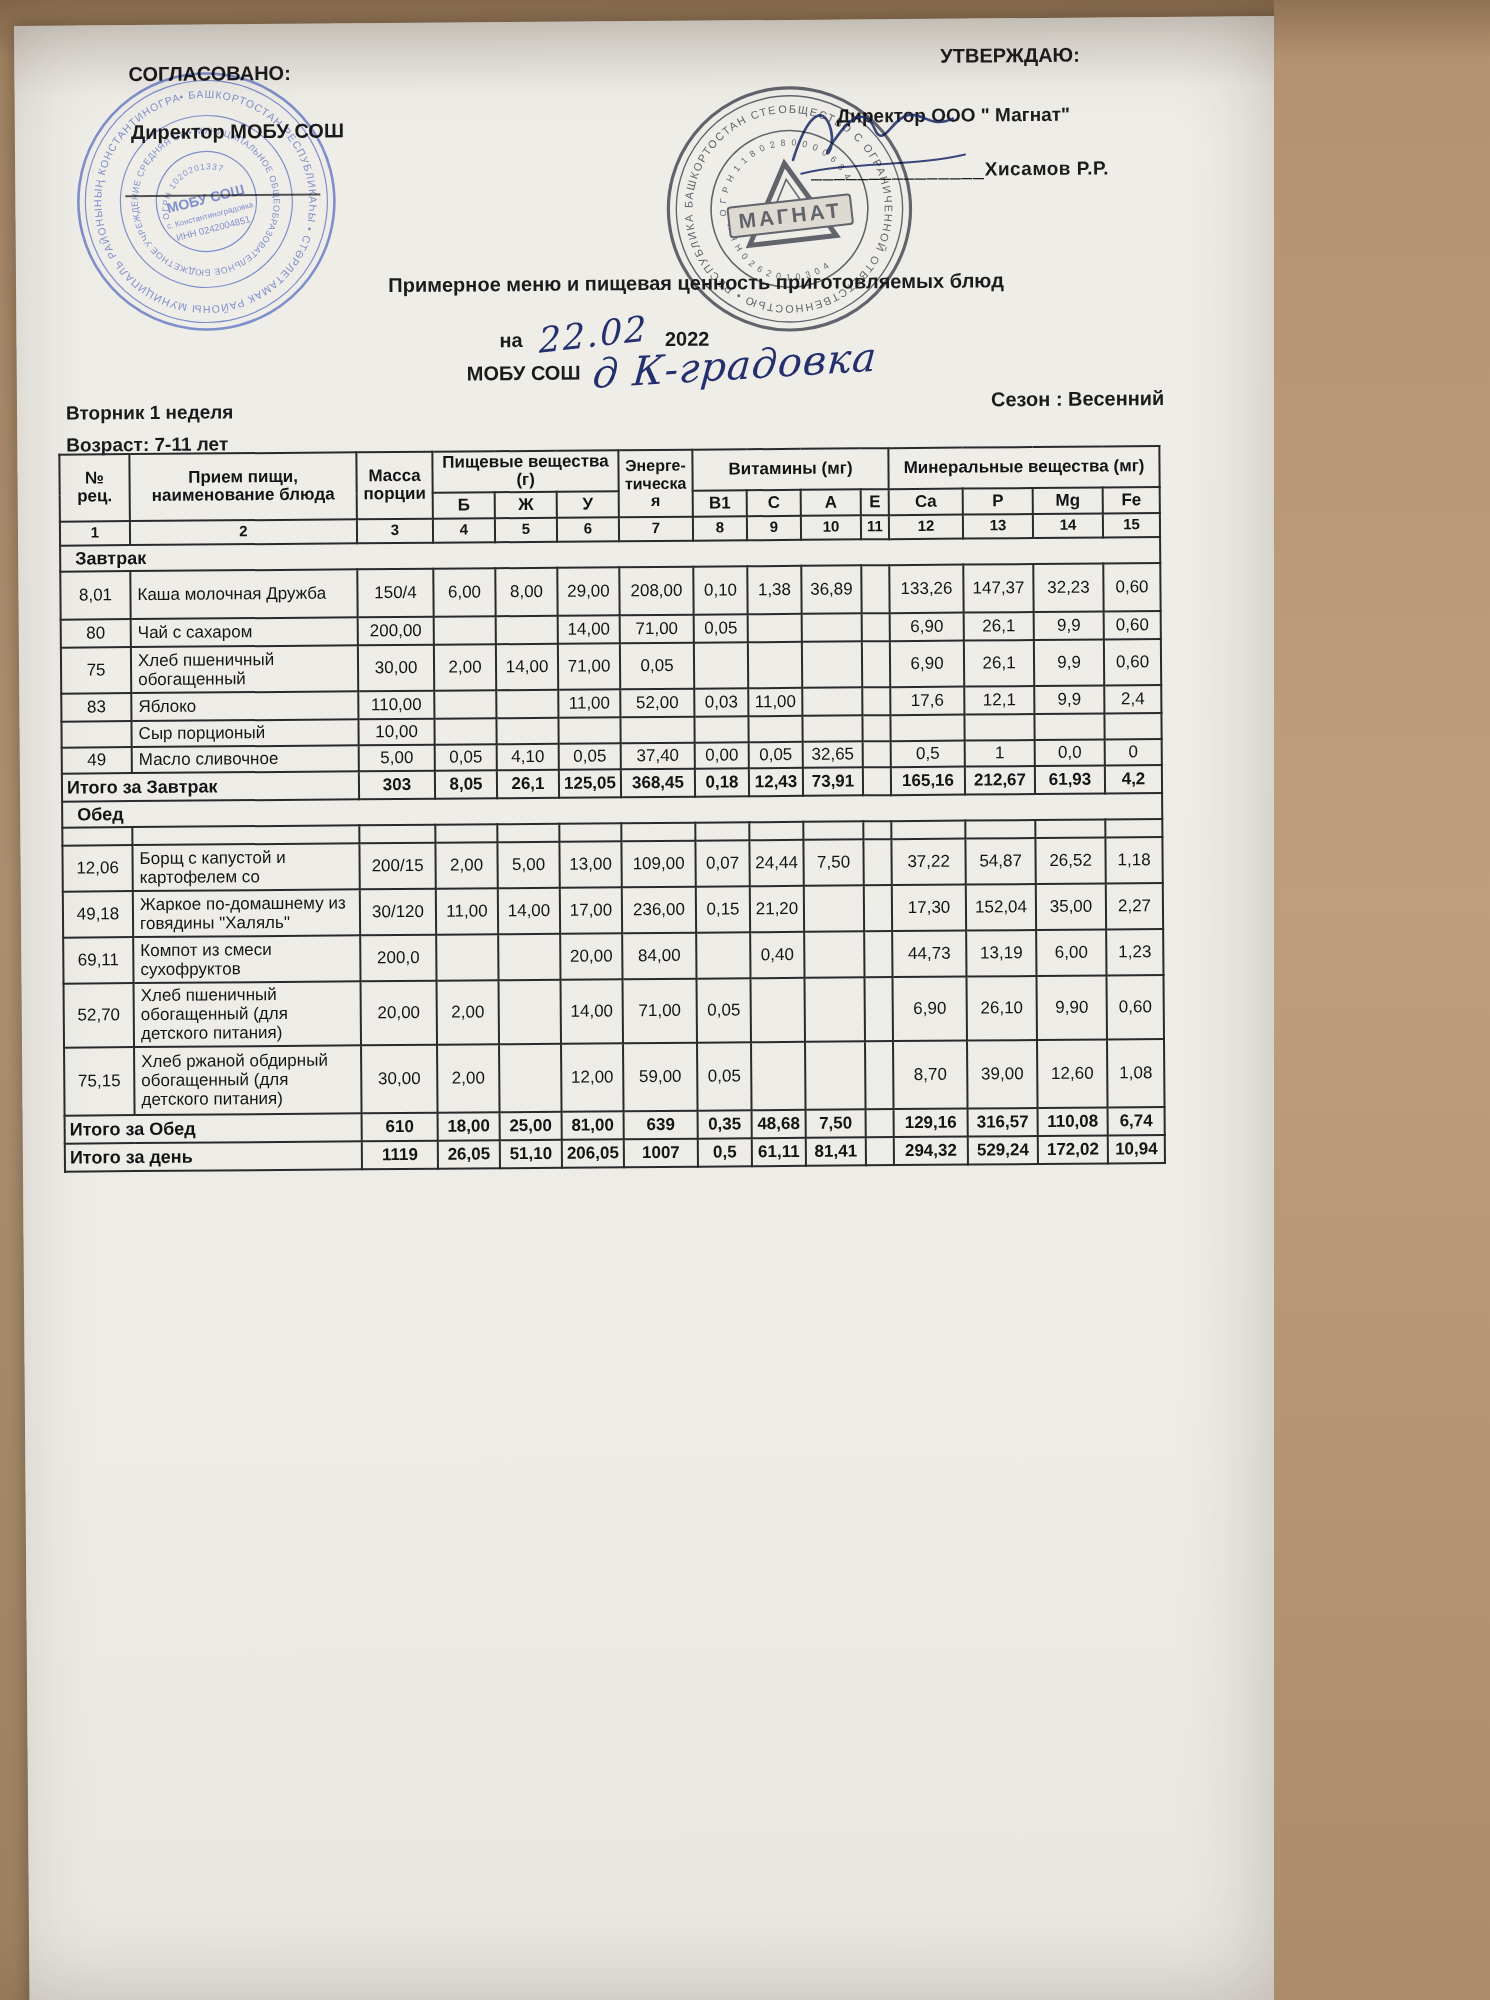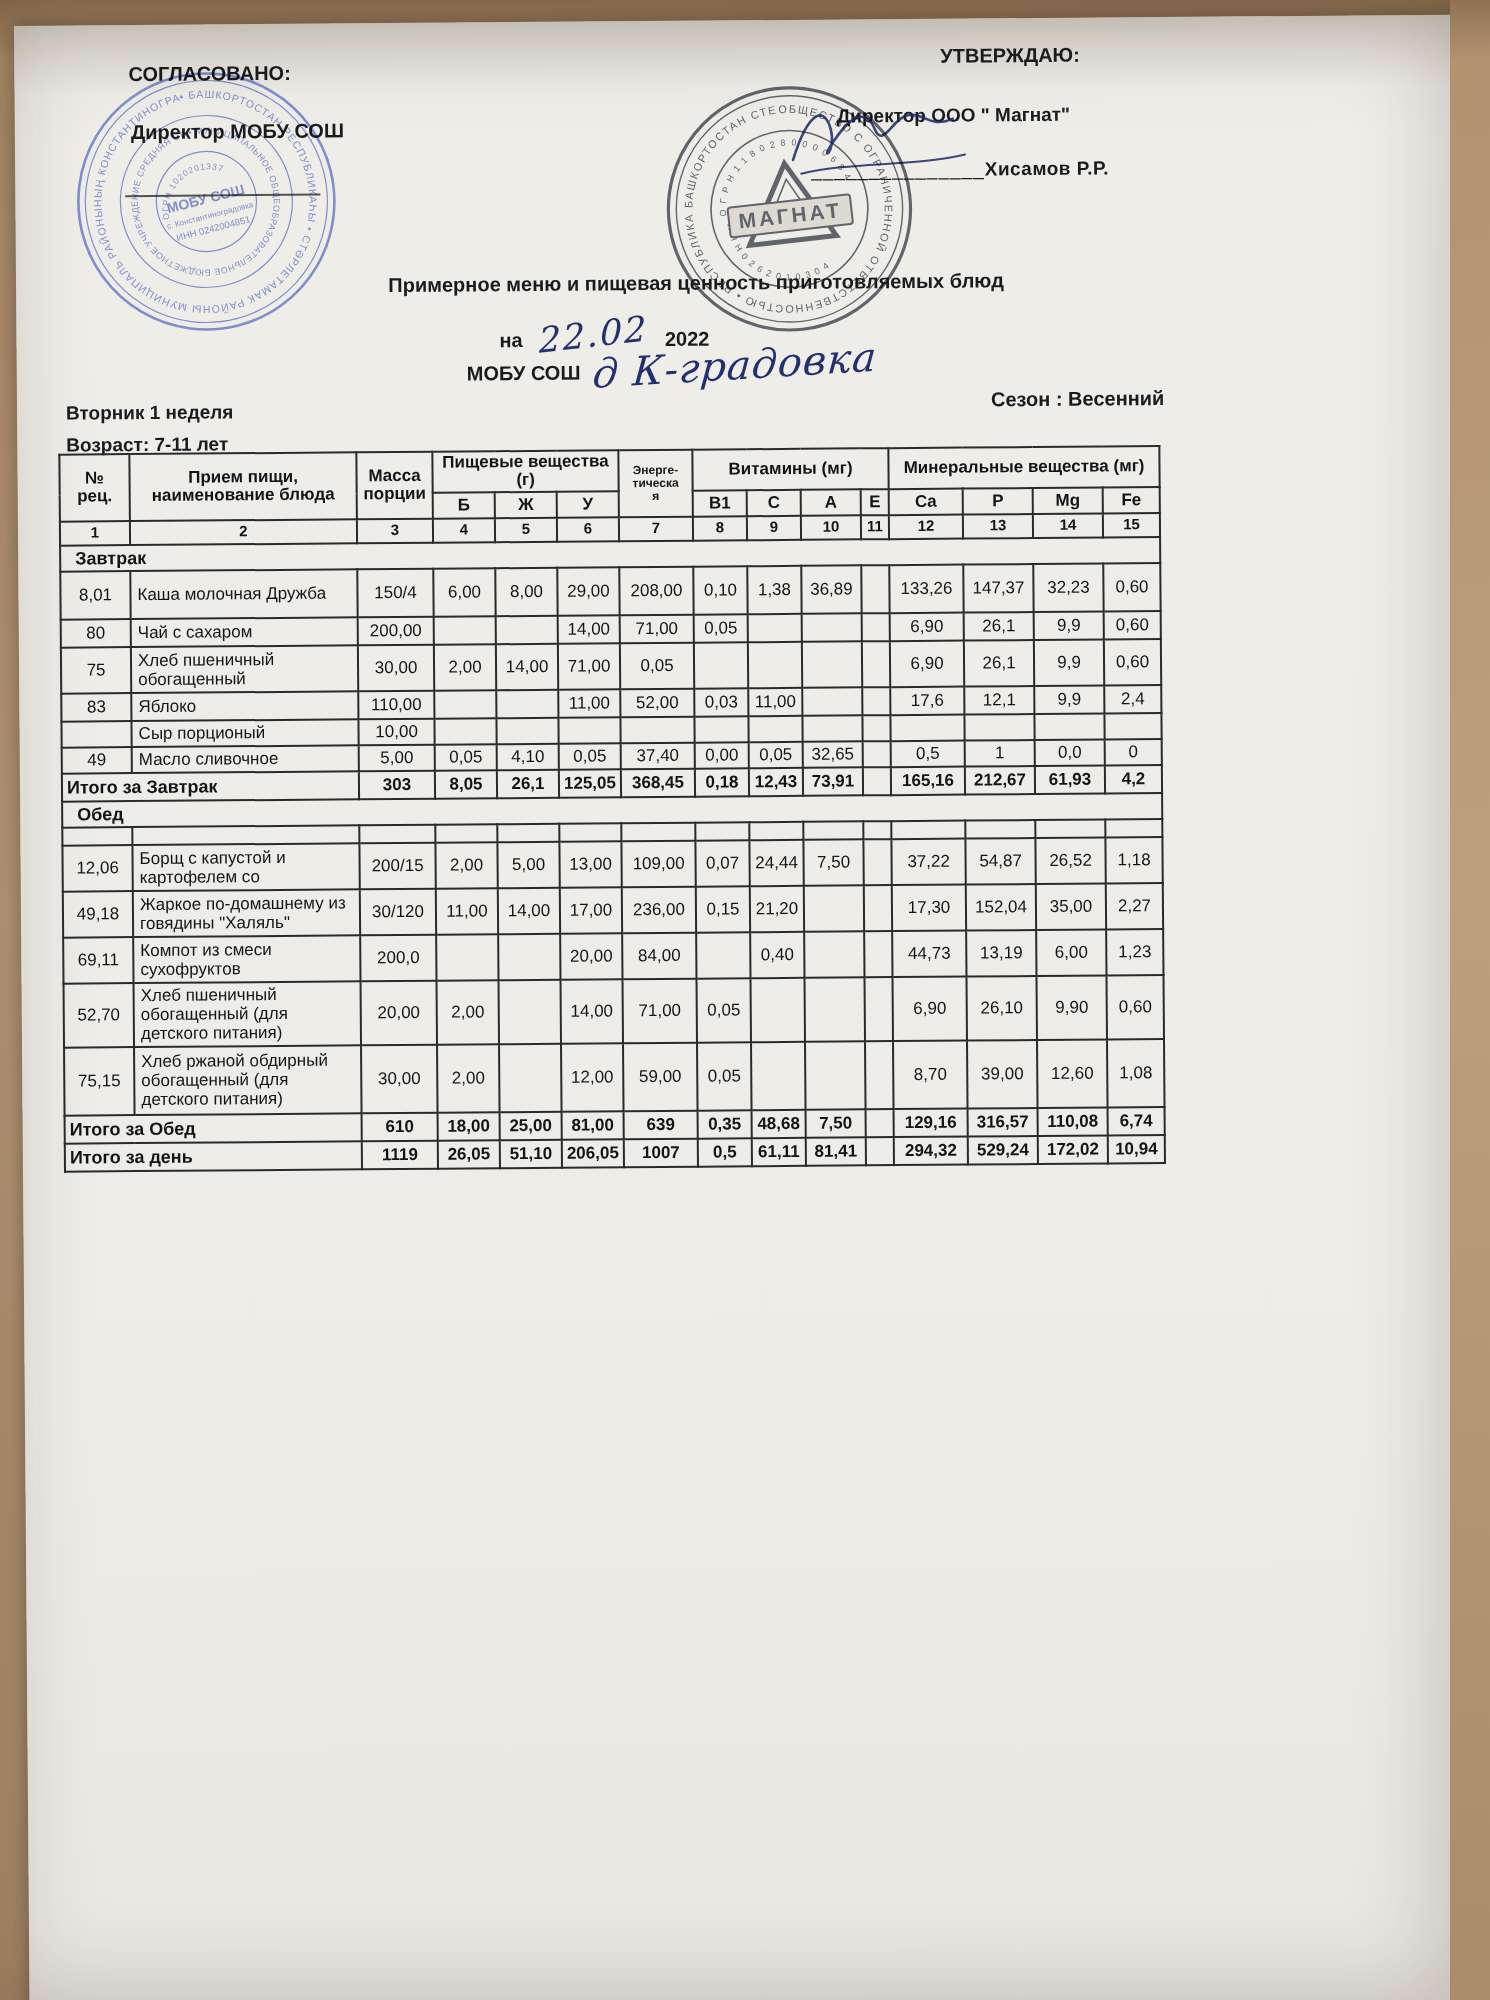--- a/index.html
+++ b/index.html
@@ -1,19 +1,19 @@
 <!DOCTYPE html>
 <html><head>
 <meta charset="utf-8">
 <style>
   html,body{margin:0;padding:0;}
   body{width:1490px;height:2000px;overflow:hidden;
        font-family:"Liberation Sans", sans-serif;
        background:linear-gradient(180deg,#8f7254 0%,#b39270 3%,#bd9f7e 45%,#aa8b6a 100%);}
-  .shot{position:relative;width:1450px;height:2000px;overflow:hidden;}
+  .shot{position:relative;width:1274px;height:2000px;overflow:hidden;}
   .shot::after{content:"";position:absolute;inset:0;pointer-events:none;
        box-shadow:inset 0 0 90px rgba(60,40,20,.25);}
   .paper{position:absolute;left:14px;top:26px;width:1480px;height:2030px;
        transform:rotate(-0.45deg);transform-origin:top left;
        background:linear-gradient(180deg,#e7e5e0 0%,#efede8 6%,#edece7 68%,#e8e6e1 100%);
        box-shadow:0 0 20px rgba(0,0,0,.38);}
   .paper::before{content:"";position:absolute;left:0;top:0;right:0;height:70px;
        background:linear-gradient(180deg,rgba(90,70,50,.16),rgba(90,70,50,0));pointer-events:none;}
   .abs{position:absolute;color:#1b1b1d;}
   .b{font-weight:bold;}
@@ -37,21 +37,21 @@
   .stamp{position:absolute;mix-blend-mode:multiply;}
   .stamp-school{left:56px;top:42px;color:#3050c8;opacity:.58;transform:rotate(-14deg);}
   .stamp-magnat{left:645px;top:60px;color:#474a58;opacity:.82;transform:rotate(-6deg);}
   .sig{position:absolute;left:772px;top:78px;color:#1b2a66;opacity:.85;}
   
   table.menu{position:absolute;left:41px;top:428px;width:1102px;border-collapse:collapse;
        table-layout:fixed;color:#141416;font-size:17px;}
   .menu th,.menu td{border:2px solid #2a2a2c;padding:1px 4px;text-align:center;
        vertical-align:middle;line-height:1.12;overflow:visible;}
   .menu th{font-weight:bold;white-space:pre-line;font-size:17px;line-height:1.08;}
-  .menu th.energy{font-size:12px;}
+  .menu th.energy{font-size:16px;}
   .menu tr.nums td{font-weight:bold;font-size:15px;height:22px;padding:0 2px;}
   .menu td{font-weight:normal;}
   .menu td.name{text-align:left;padding-left:6px;}
   .menu td.section-cell{text-align:left;font-weight:bold;padding-left:14px;font-size:18px;}
   .menu tr.total td{font-weight:bold;}
   .menu td.total-label{text-align:left;padding-left:4px;font-size:18px;}
 </style>
 </head>
 <body>
 

